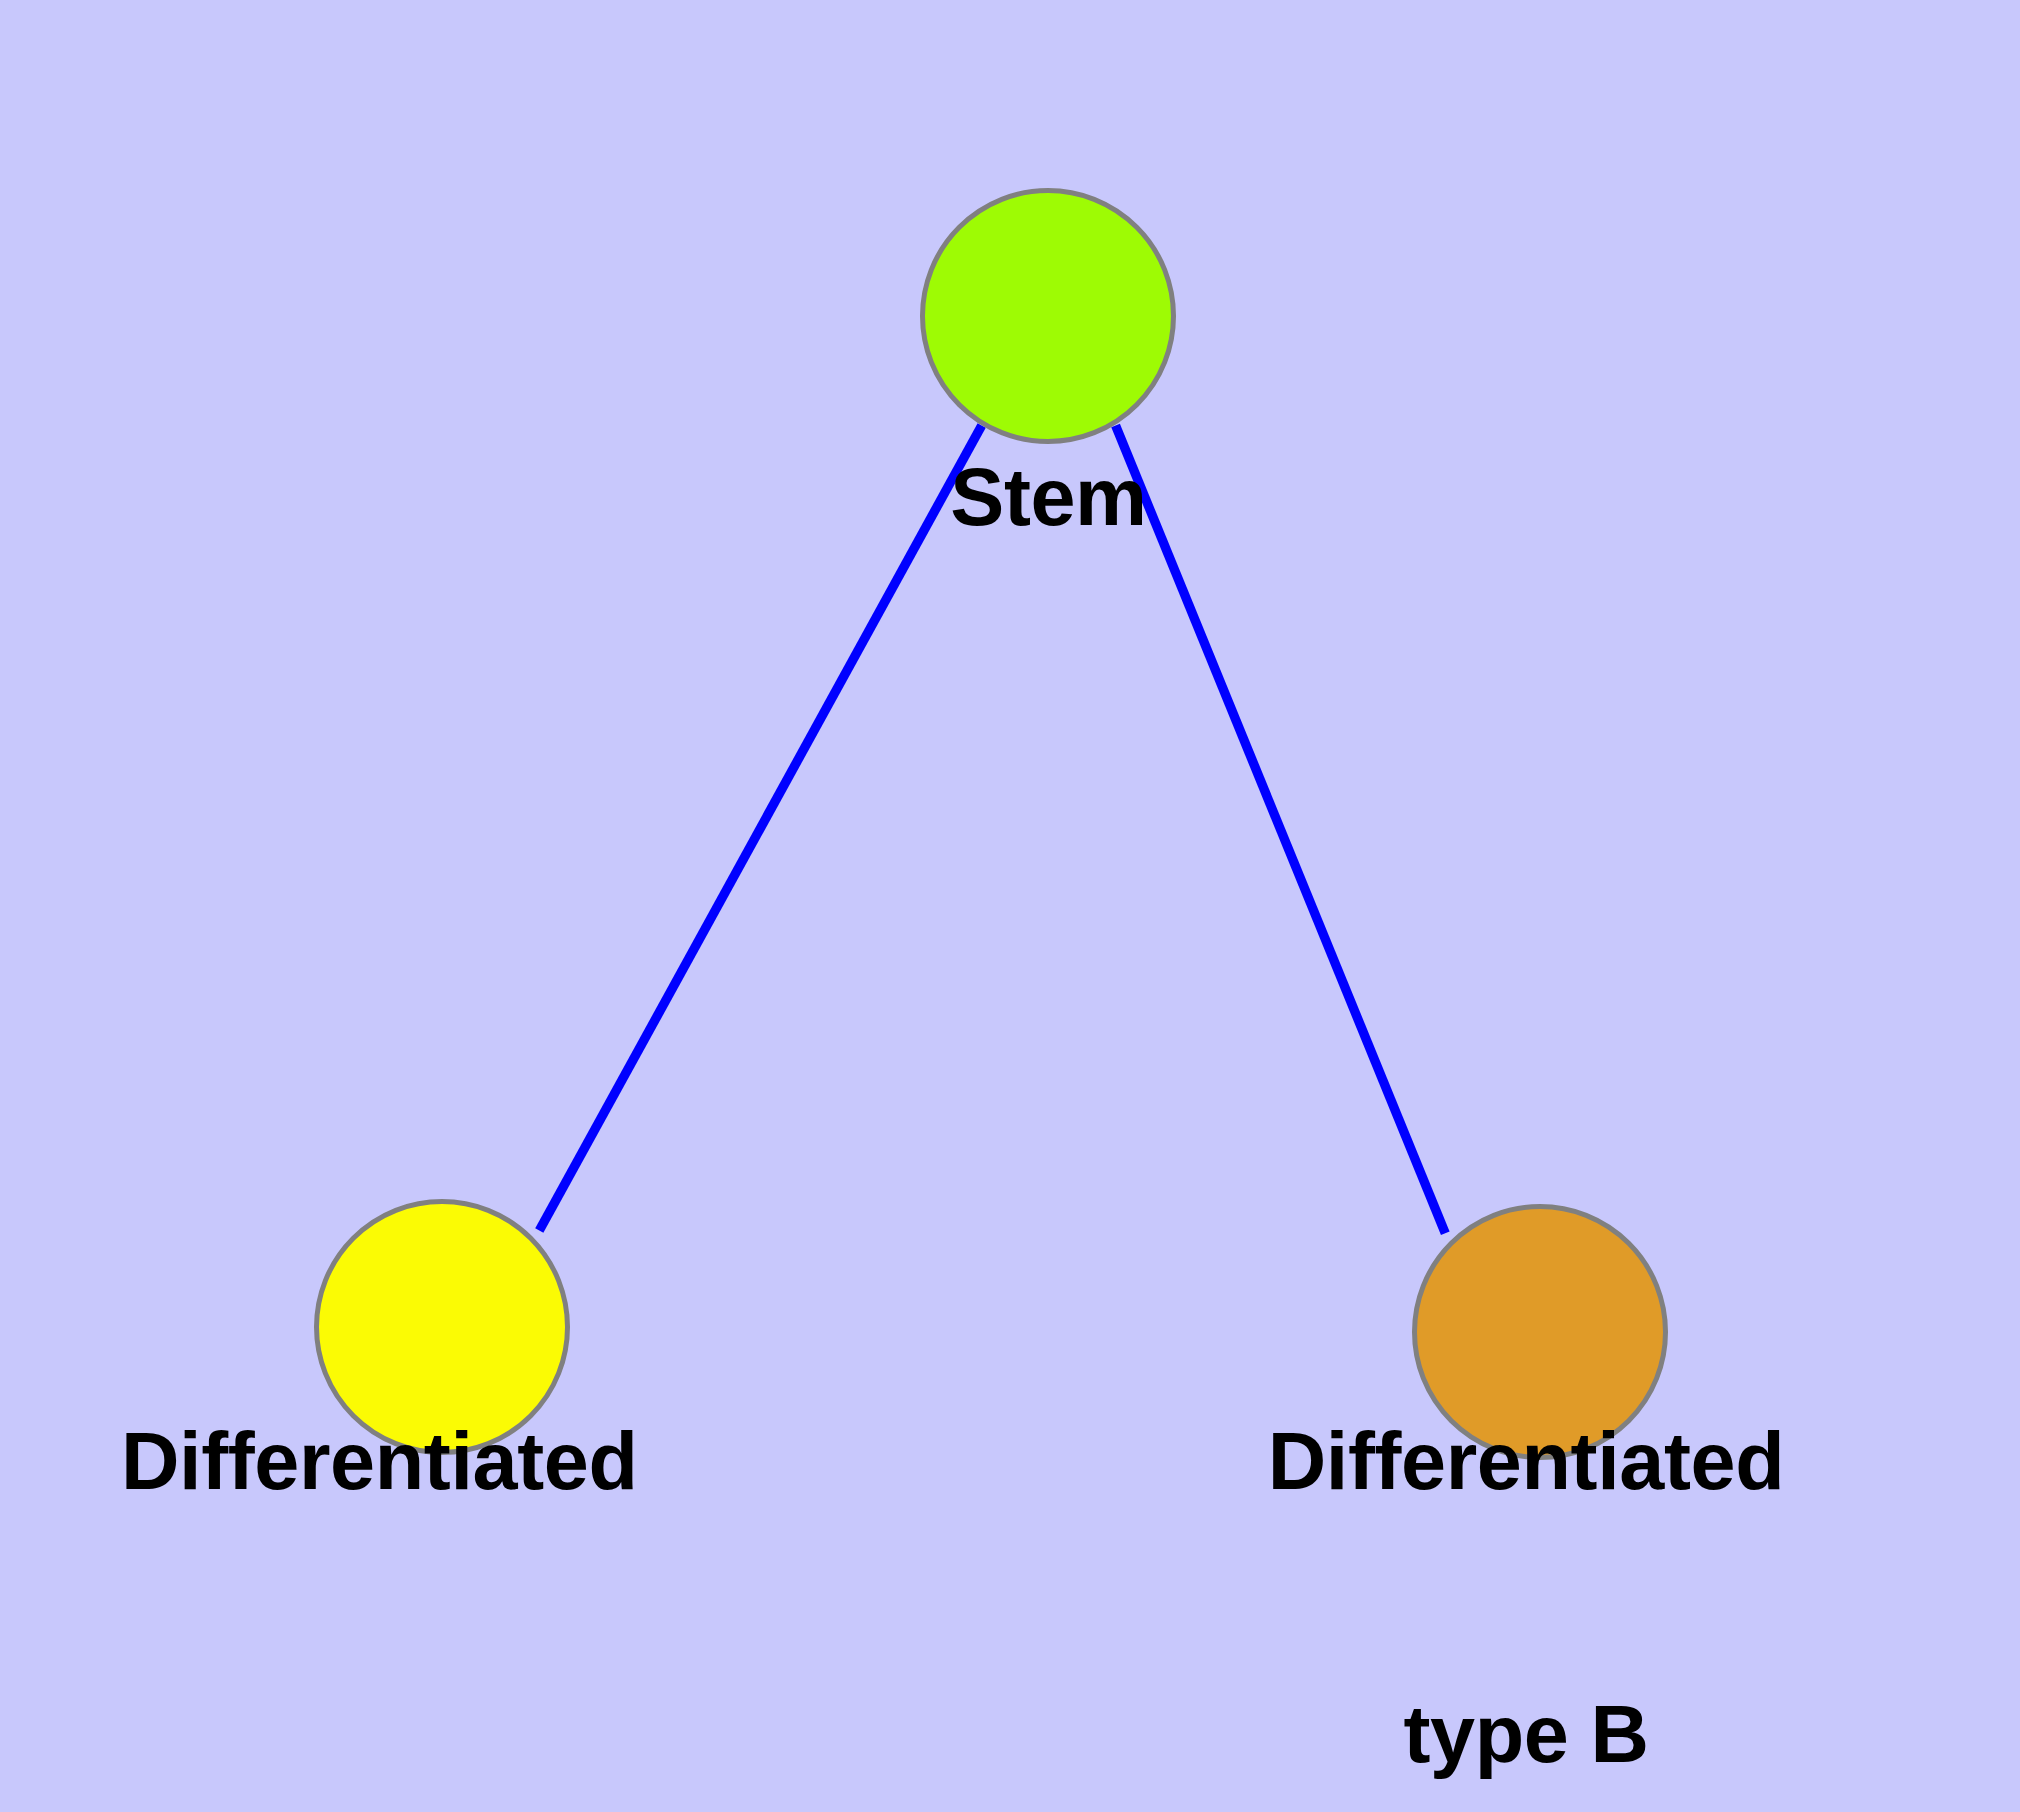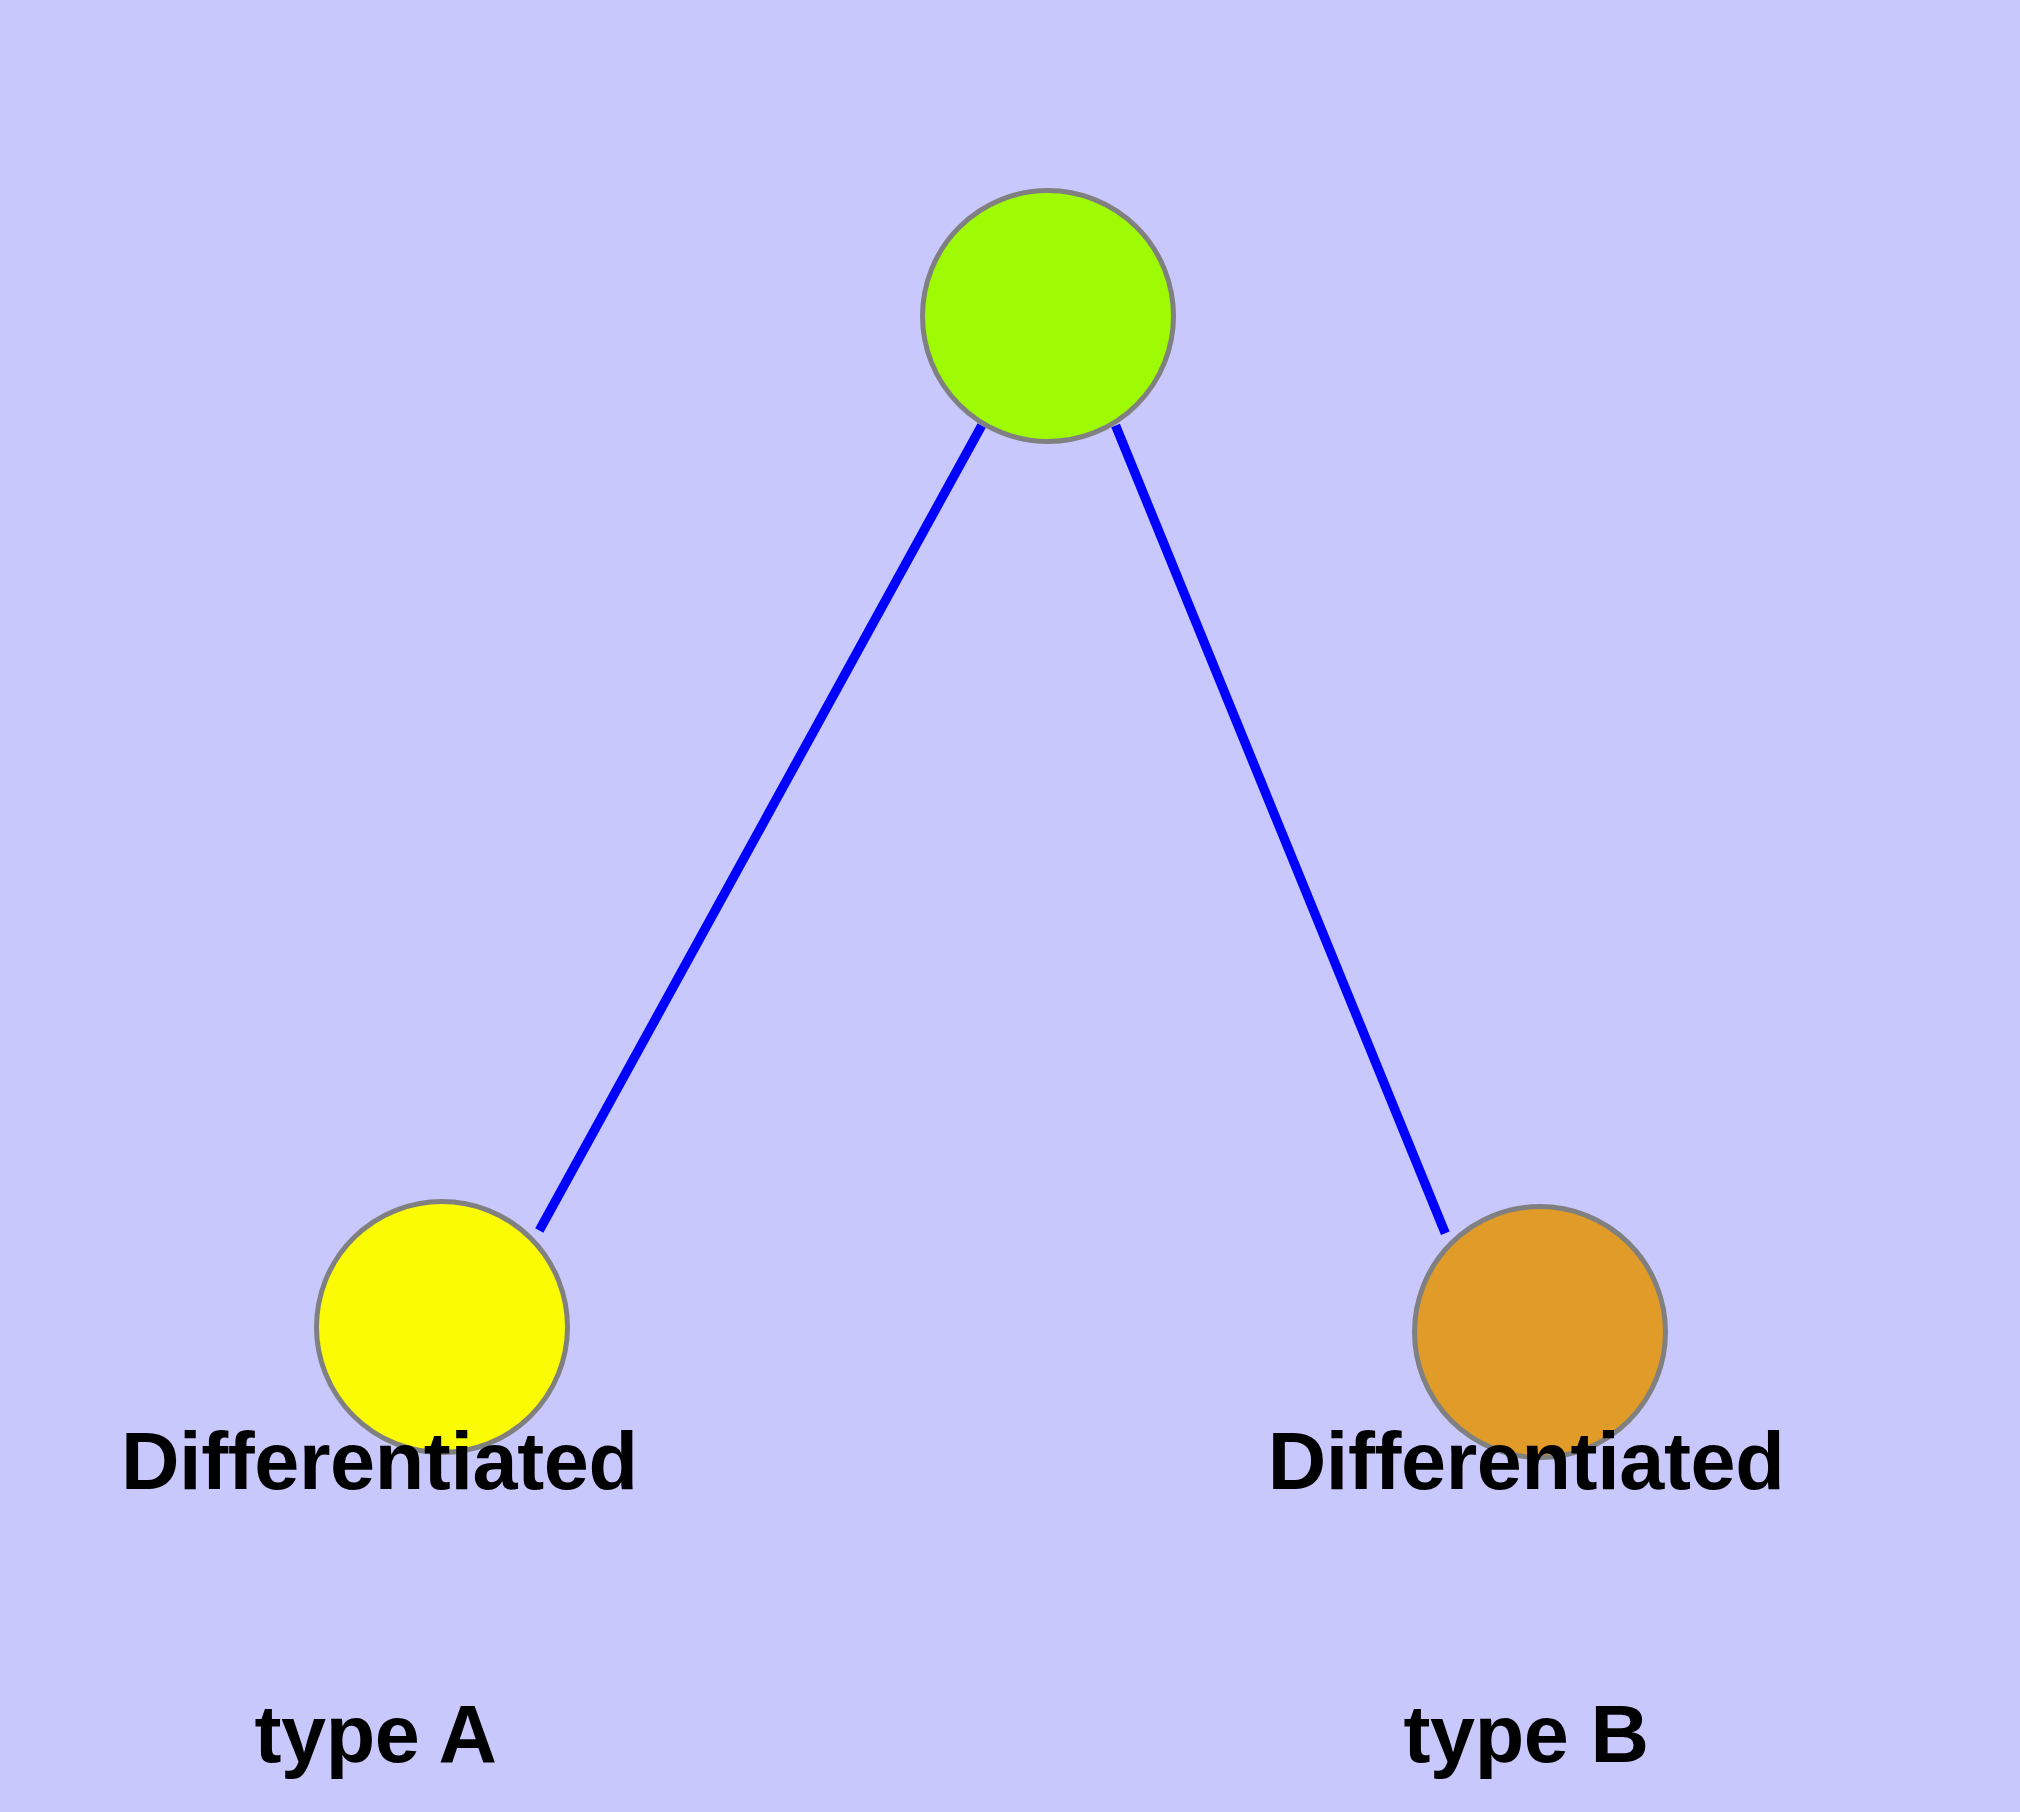--- a/index.html
+++ b/index.html
@@ -87,24 +87,26 @@
 
   <svg id="edge-layer" viewBox="0 0 2384 2138">
     <line x1="1158" y1="502" x2="636" y2="1452" stroke="#0000ff" stroke-width="11" stroke-linecap="butt"></line>
     <line x1="1316" y1="502" x2="1705" y2="1455" stroke="#0000ff" stroke-width="11" stroke-linecap="butt"></line>
   </svg>
 
   <div class="node" id="node-stem"></div>
   <div class="node" id="node-diff-a"></div>
   <div class="node" id="node-diff-b"></div>
 
+  <div class="node-label" id="label-stem">
+    <div>Stem</div>
+  </div>
 
   <div class="node-label" id="label-diff-a">
     <div>Differentiated</div>
-    <div>type A</div>
   </div>
 
   <div class="node-label" id="label-diff-b">
     <div>Differentiated</div>
     <div>type B</div>
   </div>
 
 </div>
 
 

